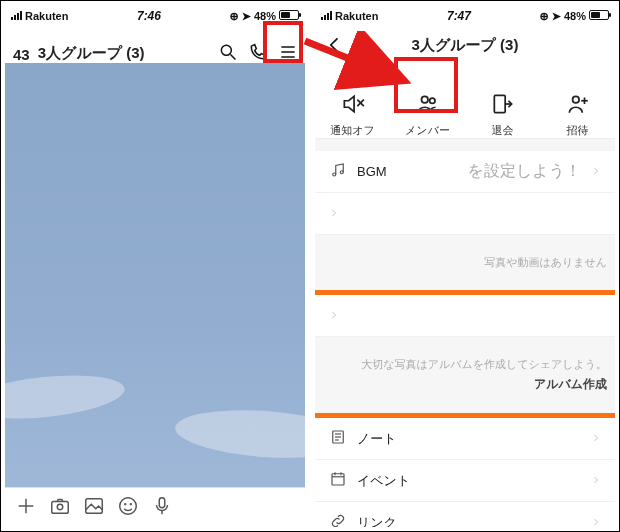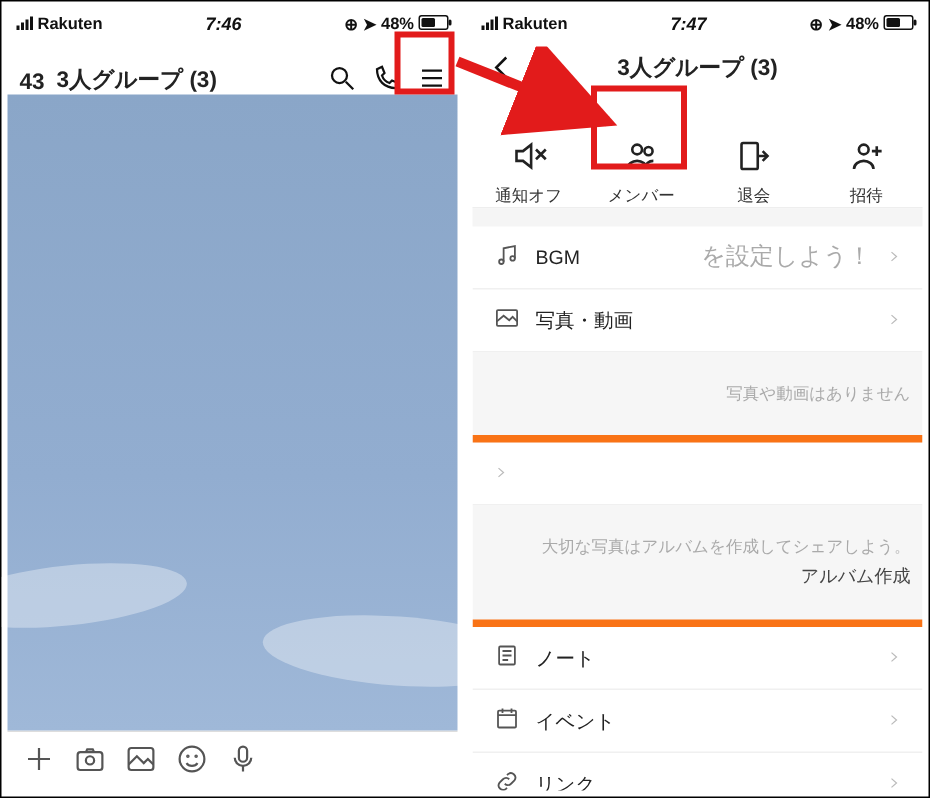--- a/index.html
+++ b/index.html
@@ -161,21 +161,21 @@
   .menu-row .chev{ color:#ccc;}
   .menu-row .chev svg{width:10px;height:10px; stroke:#bbb; fill:none; stroke-width:2;}
   .placeholder-box{
     background:#f6f6f6;
     color:#aaa;
     font-size:11px;
     text-align:right;
     padding:20px 8px;
     border-bottom:5px solid #f97316;
   }
-  .placeholder-box strong{ display:block; color:#444; font-size:12px; margin-top:4px; font-weight:400;}
+  .placeholder-box strong{ display:block; color:#444; font-size:12px; margin-top:4px; font-weight:700;}
 </style>
 </head>
 <body>
 
 <div class="stage">
 
   <div class="phone left">
     <div class="statusbar">
       <div class="sb-left">
         <span class="signal">
@@ -353,29 +353,20 @@
           </span>
           <span>BGM</span>
         </div>
         <span class="rtext">を設定しよう！</span>
         <span class="chev"><svg viewBox="0 0 24 24">
               <polyline points="8 5 16 12 8 19"></polyline>
             </svg></span>
       </div>
 
       <div class="menu-row">
-        <div class="ml">
-          <span class="micon">
-            <svg viewBox="0 0 24 24">
-                <rect x="3" y="5" width="18" height="14" rx="1"></rect>
-                <polyline points="3 15 9 10 14 14 17 11 21 15"></polyline>
-              </svg>
-          </span>
-          <span>写真・動画</span>
-        </div>
         <span class="chev"><svg viewBox="0 0 24 24">
               <polyline points="8 5 16 12 8 19"></polyline>
             </svg></span>
       </div>
       <div class="placeholder-box">
         <span>写真や動画はありません</span>
       </div>
 
       <div class="menu-row">
         <span class="chev"><svg viewBox="0 0 24 24">

